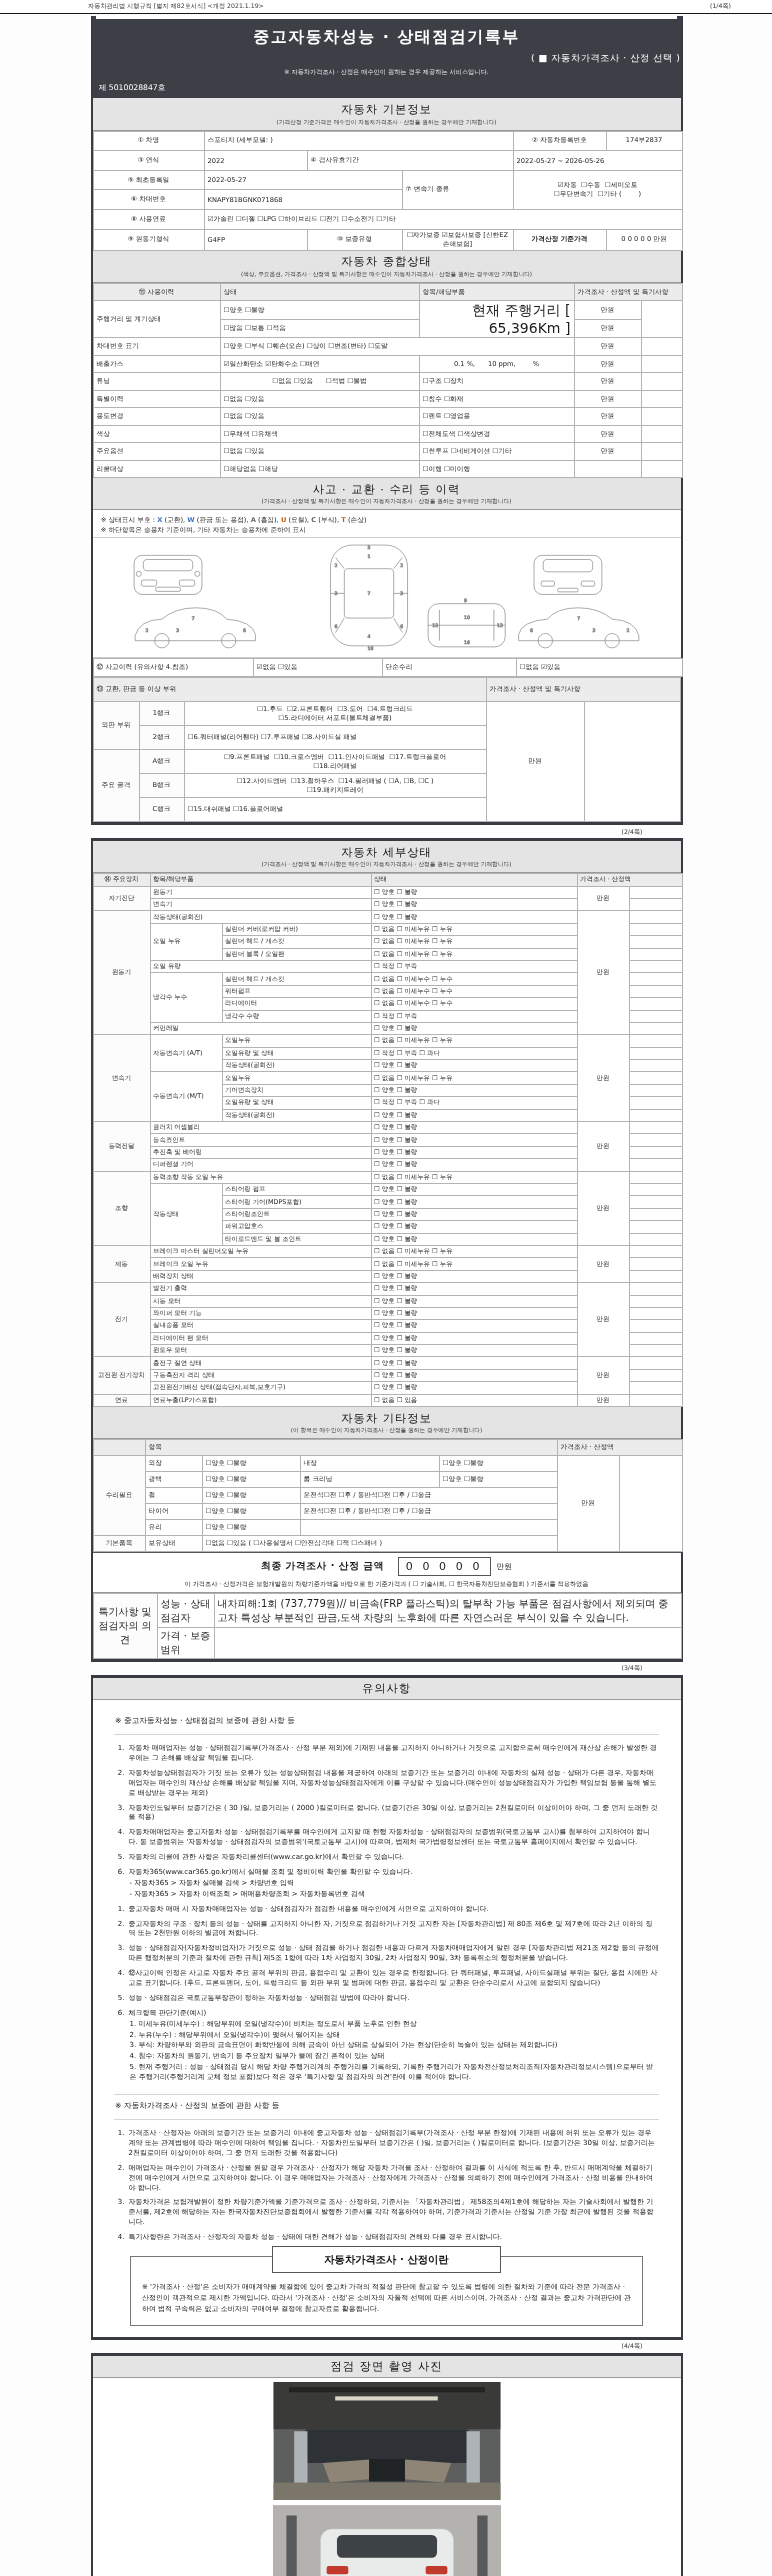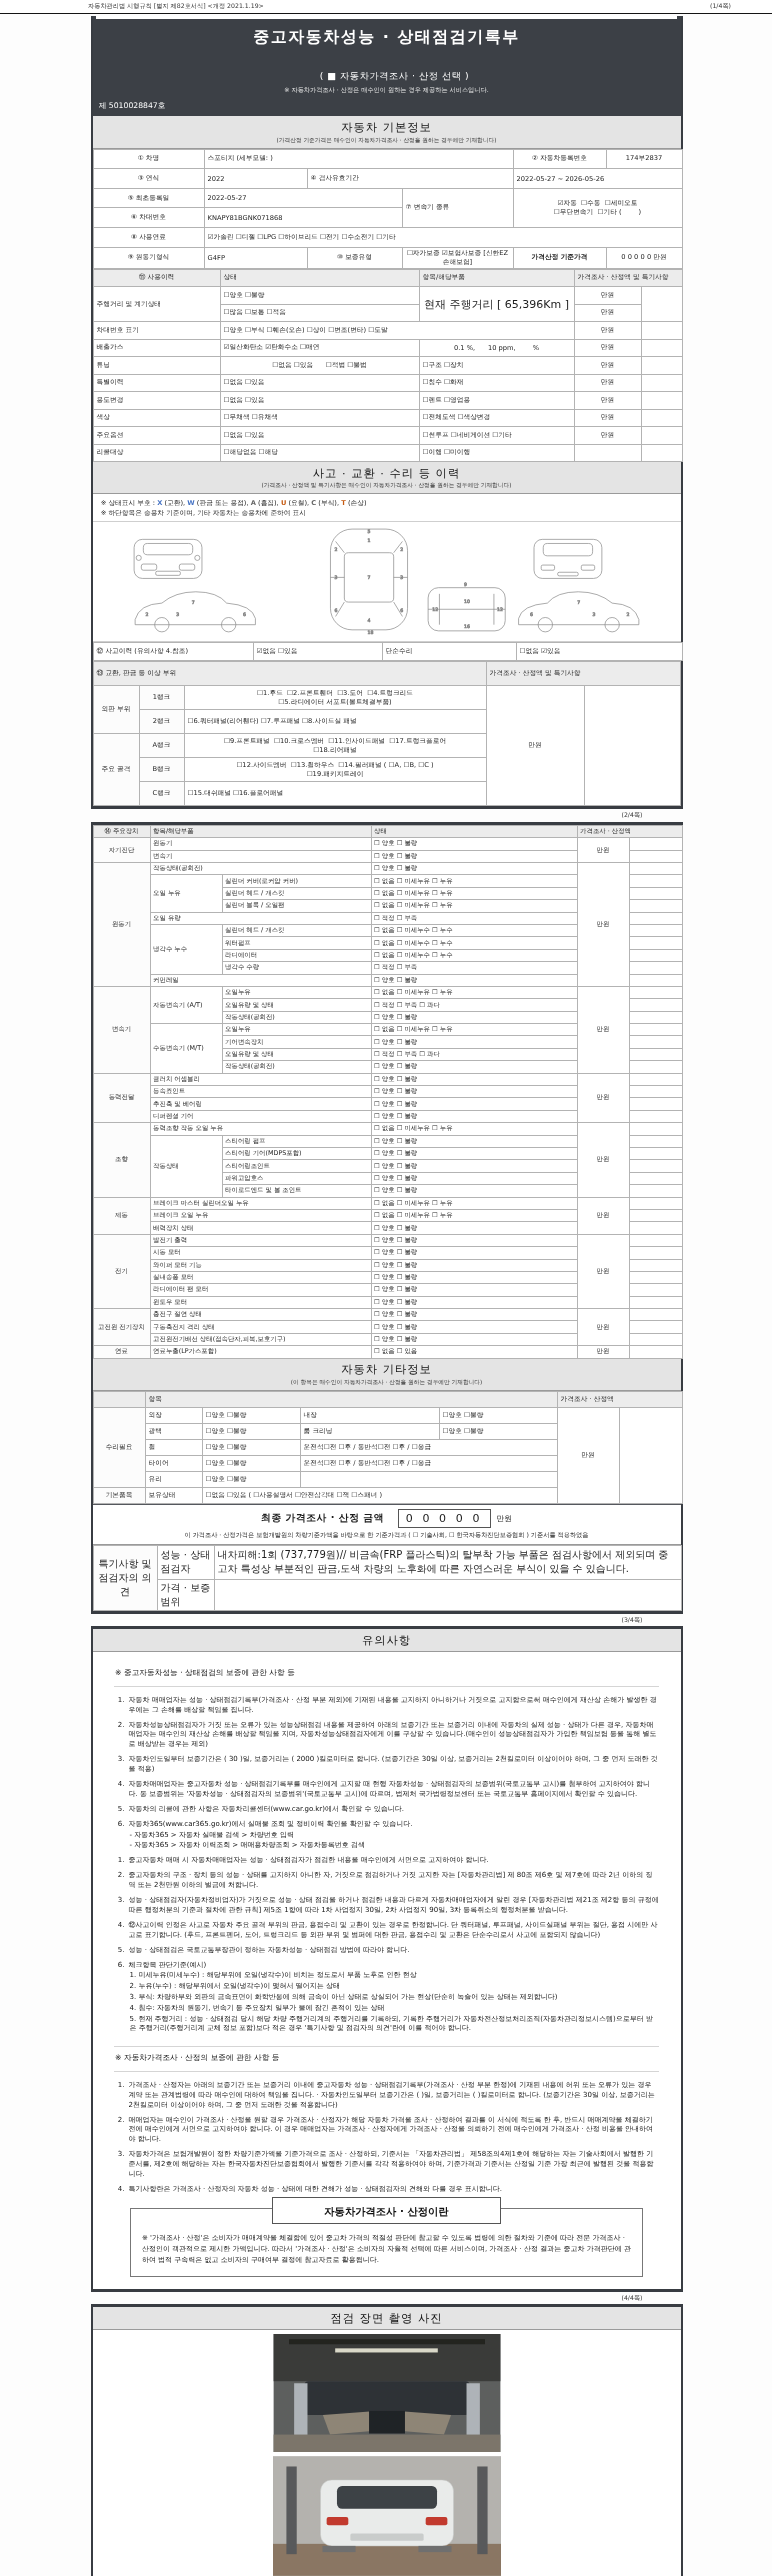--- a/index.html
+++ b/index.html
@@ -6,34 +6,34 @@
   .sheet{width:773px;height:2576px;overflow:hidden;background:#fdfdfd;position:relative;}
   .topbar{display:flex;justify-content:space-between;align-items:flex-end;padding:2.1px 42px 1.5px 88px;font-size:6.2px;color:#333;border-bottom:1px solid #141414;background:#fff;}
   .col{width:592px;margin:0 auto;}
   .page{border:2.1px solid #383c42;border-top-width:3.1px;border-bottom-width:3.6px;background:#fff;}
   .p1{border-top-width:0;}
   .marker{text-align:right;font-size:6.2px;color:#333;padding:2.1px 40px 1.5px 0;}
   
   .dark{background:#3c4046;color:#fff;padding:0 0 2.1px 0;}
   .stripe{height:3.1px;background:#fff;margin:2.6px 3.1px 8.2px 3.1px;}
   .h-title{text-align:center;font-size:16px;font-weight:bold;letter-spacing:1.5px;}
-  .h-sub{text-align:center;font-size:9.3px;margin-top:22px;letter-spacing:0.5px;padding-left:16px;}
+  .h-sub{text-align:right;font-size:9.3px;margin-top:4px;letter-spacing:0.5px;padding-left:16px;}
   .h-note{text-align:center;font-size:6.2px;margin-top:2.6px;color:#e8e8e8;}
   .h-doc{font-size:7.7px;padding:6.2px 6.2px 3.1px 6.2px;text-align:left;}
   
   .band{background:#e4e4e4;border-bottom:0.5px solid #9a9a9a;text-align:center;padding:3.6px 0 3.1px 0;}
   .bt{font-size:11.3px;font-weight:normal;letter-spacing:1px;color:#111;}
   .bs{font-size:5.7px;color:#333;margin-top:1.5px;}
   
   table{width:100%;border-collapse:collapse;table-layout:fixed;background:#fff;}
   td,th{border:0.5px solid #b3b3b3;font-size:6.7px;padding:1px 3.1px;vertical-align:middle;text-align:center;overflow:hidden;}
   .left{text-align:left;}
   .hdr{background:#ececec;}
   .pre{white-space:pre-wrap;text-align:center;}
-  .big{font-size:11px;}
+  .big{font-size:14px;text-align:right;}
   .strong{font-weight:bold;}
   .glbl{background:#fcfcfc;}
   .t-basic tr{height:19.6px;}
   .t-overall tr{height:17.5px;}
   .t-acc1 tr{height:18.5px;}
   .t-acc2 tr{height:24px;}
   .t-detail tr{height:12.4px;}
   .t-detail td{font-size:6.4px;padding:0.5px 2.6px;}
   .t-other tr{height:16px;}
   .t-opin td{font-size:10px;}
@@ -126,20 +126,24 @@
               <td class="lbl">⑨ 원동기형식</td>
               <td class="left">G4FP</td>
               <td class="lbl">⑩ 보증유형</td>
               <td class="">☐자가보증 ☑보험사보증 [신한EZ손해보험]</td>
               <td class="lbl strong">가격산정 기준가격</td>
               <td class="">0 0 0 0 0 만원</td>
             </tr>
           </tbody>
         </table>
 
+      <div class="band">
+        <div class="bt">자동차 종합상태</div>
+        <div class="bs">(색상, 주요옵션, 가격조사 · 산정액 및 특기사항은 매수인이 자동차가격조사 · 산정을 원하는 경우에만 기재합니다)</div>
+      </div>
       <table class="t-overall">
         <colgroup>
             <col style="width:127px">
             <col style="width:199px">
             <col style="width:155px">
             <col style="width:67px">
             <col style="width:41px">
           </colgroup>
       <tbody>
             <tr>
@@ -345,20 +349,24 @@
               <td class="glbl">C랭크</td>
               <td class="left">☐15.대쉬패널  ☐16.플로어패널</td>
             </tr>
           </tbody>
         </table>
     </div>
 
     <div class="marker">(2/4쪽)</div>
 
     <div class="page">
+      <div class="band">
+        <div class="bt">자동차 세부상태</div>
+        <div class="bs">(가격조사 · 산정액 및 특기사항은 매수인이 자동차가격조사 · 산정을 원하는 경우에만 기재합니다)</div>
+      </div>
       <table class="t-detail" id="detail-table">
         <colgroup>
             <col style="width:57px">
             <col style="width:72px">
             <col style="width:149px">
             <col style="width:206px">
             <col style="width:52px">
             <col style="width:53px">
           </colgroup>
       <tbody>

